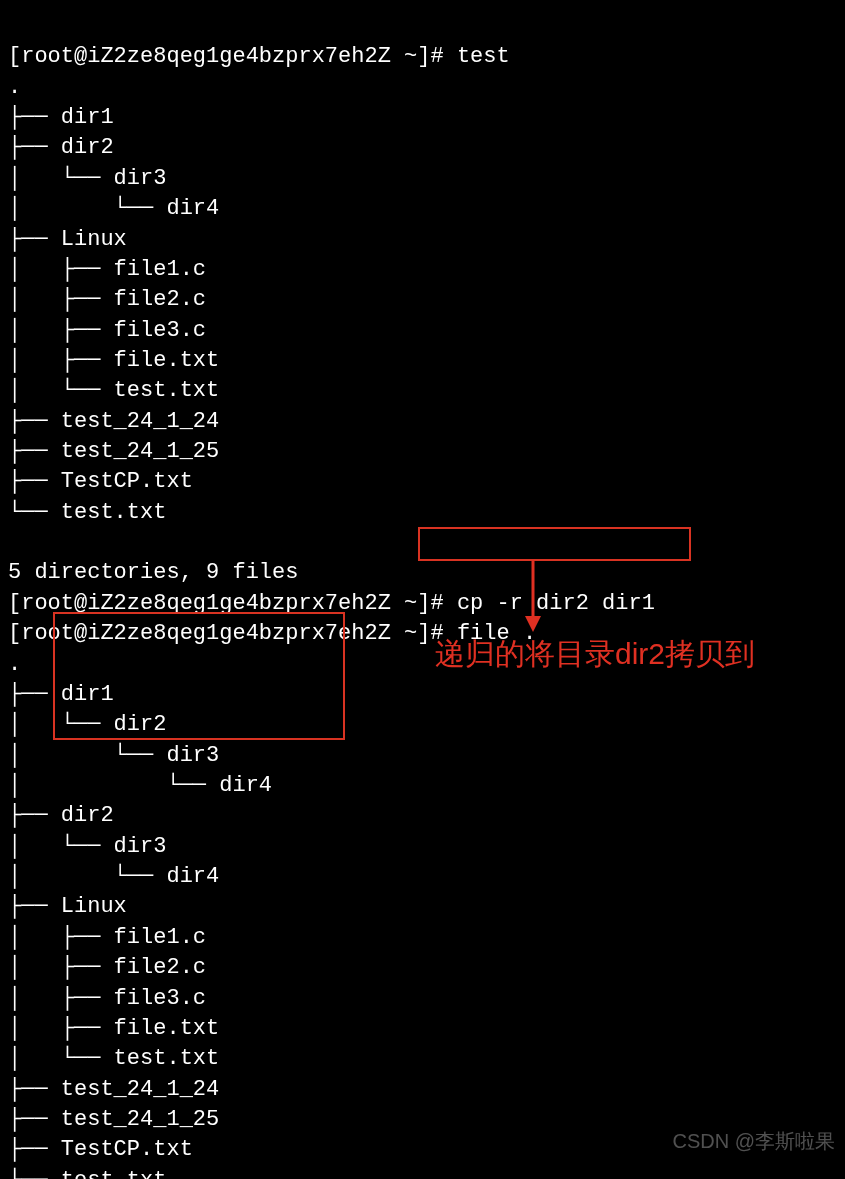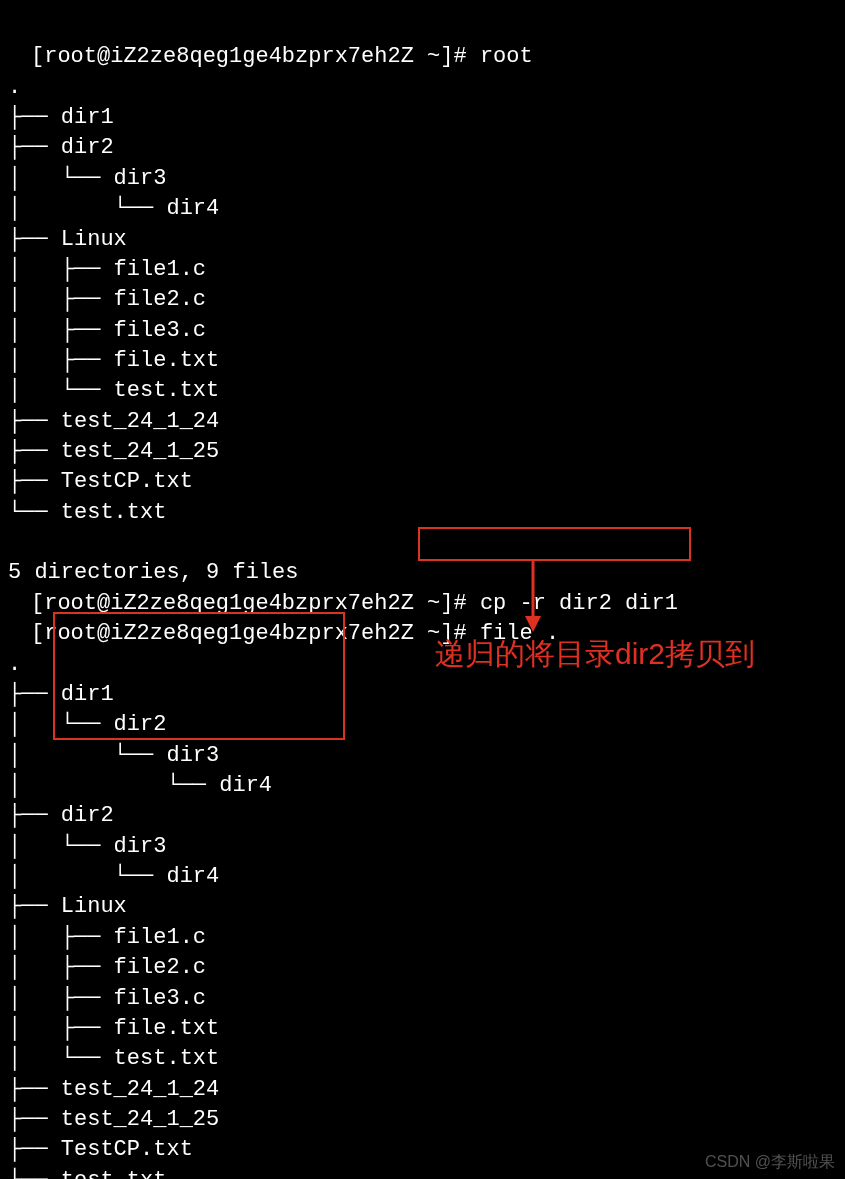--- a/index.html
+++ b/index.html
@@ -13,21 +13,21 @@
     height: 1179px;
     overflow: hidden;
     position: relative;
   }
   .terminal {
     padding: 12px 8px;
     line-height: 1.38;
     white-space: pre;
     position: relative;
   }
-  .prompt-user { color: #fff; margin-left: 23px; }
+  .prompt-user { color: #fff; }
   .highlight-box1 {
     border: 2px solid #d93322;
     position: absolute;
     top: 527px;
     left: 418px;
     width: 269px;
     height: 30px;
     pointer-events: none;
   }
   .highlight-box2 {
@@ -49,32 +49,32 @@
     left: 435px;
   }
   .arrow {
     position: absolute;
     top: 560px;
     left: 523px;
     pointer-events: none;
   }
   .watermark {
     position: absolute;
-    bottom: 6px;
+    bottom: 24px;
     right: 10px;
     color: rgba(200,200,200,0.4);
     font-family: "Microsoft YaHei", sans-serif;
-    font-size: 16px;
+    font-size: 20px;
   }
 </style>
 </head>
 <body>
 
 <div class="terminal">
-<span><span class="prompt-user">[root@iZ2ze8qeg1ge4bzprx7eh2Z ~]# </span><span>root</span></span>
+<span><span class="prompt-user">[root@iZ2ze8qeg1ge4bzprx7eh2Z ~]# </span><span>test</span></span>
 <span><span>.</span>
 <span>├── dir1</span>
 <span>├── dir2</span>
 <span>│   └── dir3</span>
 <span>│       └── dir4</span>
 <span>├── Linux</span>
 <span>│   ├── file1.c</span>
 <span>│   ├── file2.c</span>
 <span>│   ├── file3.c</span>
 <span>│   ├── file.txt</span>

